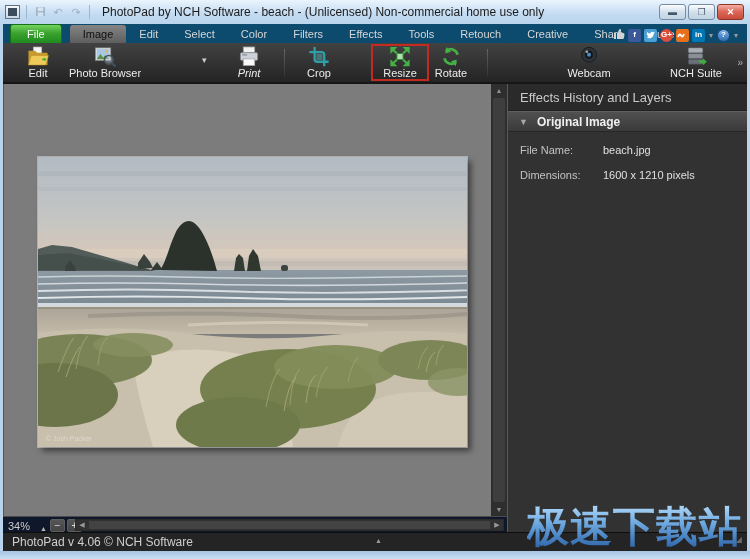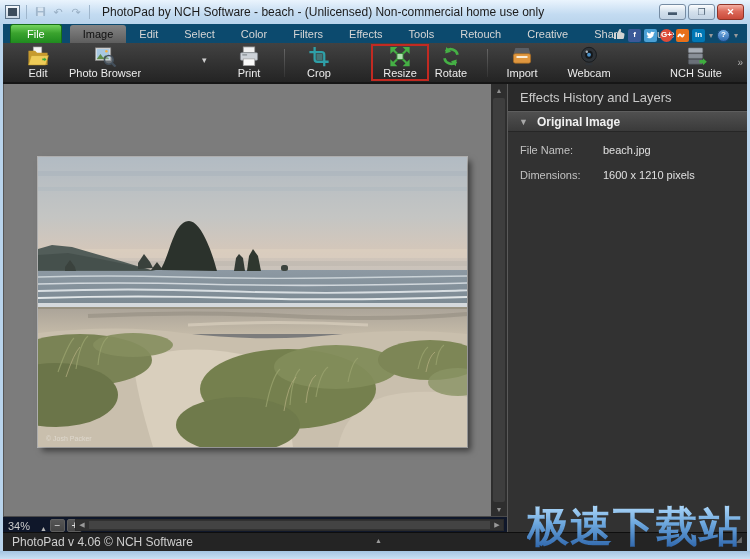--- a/index.html
+++ b/index.html
@@ -175,21 +175,21 @@
         <circle cx="13.5" cy="5.5" r="1.3" fill="#f0b040"></circle>
         <path d="M3.2,13.8 l4,-5.5 3,4 2,-2.5 4.6,4 z" fill="#5f8d4c"></path>
         <circle cx="16" cy="14.5" r="4.6" fill="rgba(210,226,240,.35)" stroke="#44505c" stroke-width="1.7"></circle>
         <line x1="19.2" y1="17.8" x2="23" y2="21.5" stroke="#44505c" stroke-width="2.4"></line>
       </svg>
       <span>Photo Browser</span>
     </div>
 
     <span class="tdrop" style="left:199px;">▾</span>
 
-    <div class="tbtn" style="left:219px; width:54px;">
+    <div class="tbtn" style="left:219px; width:54px;font-style:italic;">
       <svg width="24" height="22" viewBox="0 0 24 22">
         <rect x="6" y="1" width="12" height="6" fill="#f2f2f2" stroke="#999" stroke-width=".8"></rect>
         <rect x="3" y="7" width="18" height="8" rx="1.2" fill="#cdd2d8" stroke="#84898f" stroke-width=".8"></rect>
         <rect x="5" y="8.6" width="5" height="1.4" fill="#8a9096"></rect>
         <rect x="6" y="13.5" width="12" height="7" fill="#fafafa" stroke="#a2a2a2" stroke-width=".8"></rect>
       </svg>
       <span>Print</span>
     </div>
 
     <span class="tsep" style="left:281px;"></span>
@@ -224,28 +224,20 @@
         <path d="M19.5,10 a8,8 0 0 0 -13.5,-4" stroke="#45b045" stroke-width="3" fill="none"></path>
         <polygon points="6.5,1 5.5,8.5 12,6.5" fill="#45b045"></polygon>
         <path d="M4.5,14 a8,8 0 0 0 13.5,4" stroke="#45b045" stroke-width="3" fill="none"></path>
         <polygon points="17.5,23 18.5,15.5 12,17.5" fill="#45b045"></polygon>
       </svg>
       <span>Rotate</span>
     </div>
 
     <span class="tsep" style="left:484px;"></span>
 
-    <div class="tbtn" style="left:492px; width:54px;">
-      <svg width="24" height="22" viewBox="0 0 24 22">
-        <path d="M5,2 h14 l2,7 h-18 z" fill="#5a5e64"></path>
-        <rect x="3" y="8" width="18" height="10" rx="2" fill="#e0973f" stroke="#a86a20" stroke-width=".7"></rect>
-        <rect x="6" y="10.5" width="12" height="2" rx="1" fill="#f8ecd8"></rect>
-      </svg>
-      <span>Import</span>
-    </div>
 
     <div class="tbtn" style="left:556px; width:60px;">
       <svg width="22" height="22" viewBox="0 0 24 24">
         <circle cx="12" cy="10" r="8.5" fill="#2e3338" stroke="#15181b"></circle>
         <circle cx="12" cy="10" r="4.5" fill="#14171a"></circle>
         <circle cx="12" cy="10" r="2.2" fill="#4a90c8"></circle>
         <circle cx="9.5" cy="6.5" r="1.4" fill="#cfd8e0" opacity=".8"></circle>
         <rect x="8" y="19.5" width="8" height="2.5" rx="1" fill="#2e3338"></rect>
       </svg>
       <span>Webcam</span>

